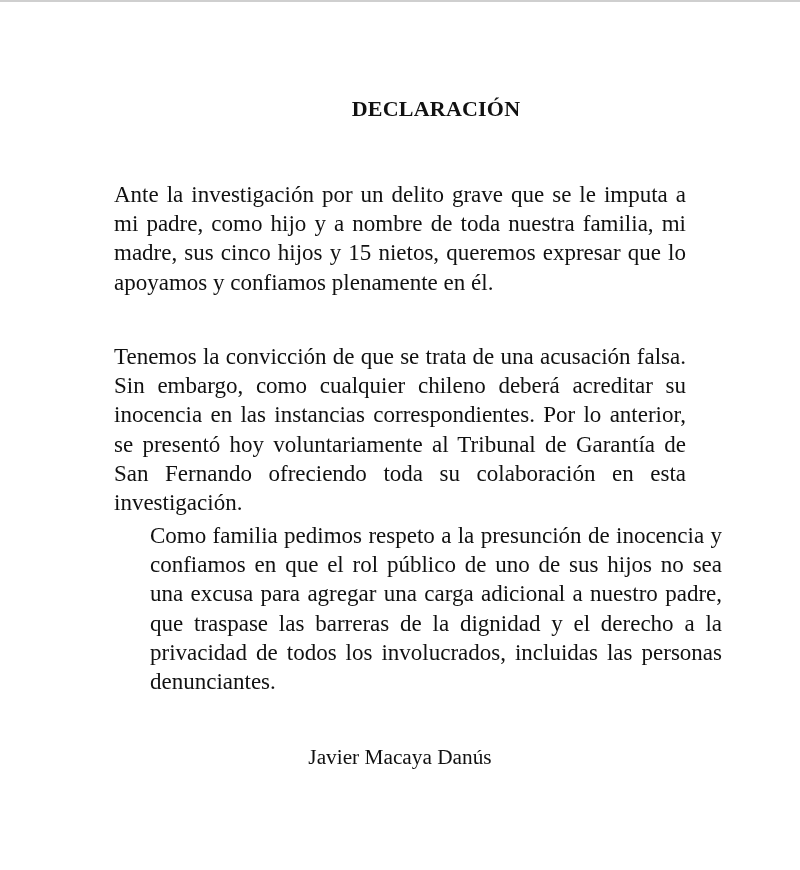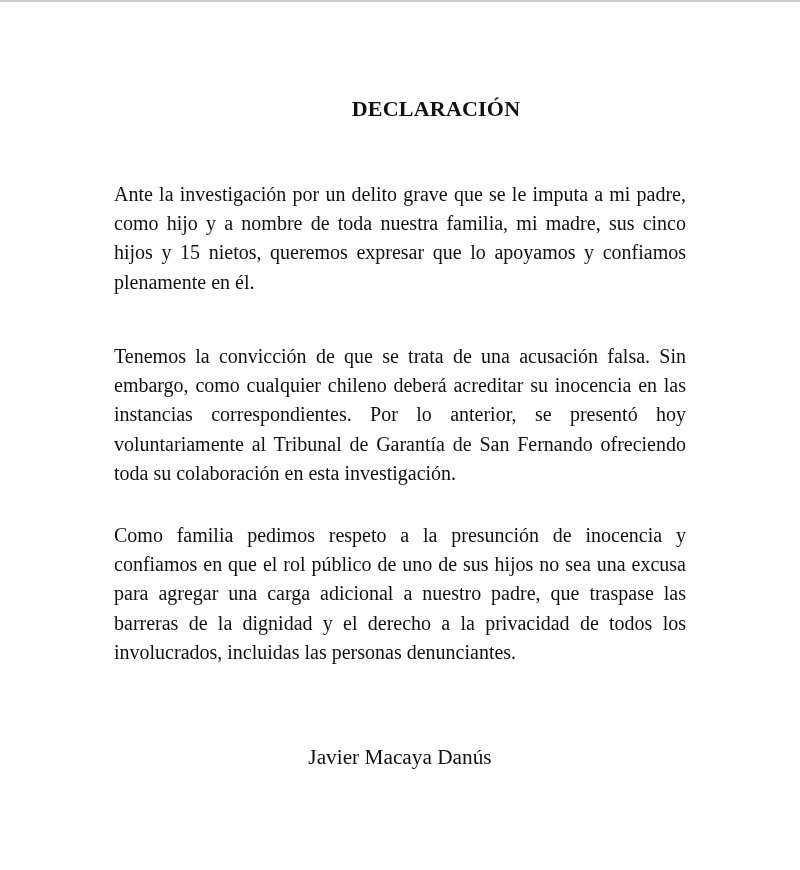--- a/index.html
+++ b/index.html
@@ -7,26 +7,26 @@
     width: 800px; height: 870px; position: relative; overflow: hidden;
     font-family: "Liberation Serif", "DejaVu Serif", serif; color: #111111;
     border-top: 2px solid #cfcfcf; box-sizing: border-box;
   }
   .title {
     position: absolute; top: 94px; left: 0; width: 800px; text-align: center;
     font-weight: bold; font-size: 22px; letter-spacing: 0.2px; padding-left: 36px;
   }
   .para {
     position: absolute; left: 114px; width: 572px;
-    font-size: 20px; line-height: 29.2px; text-align: justify;
+    font-size: 23px; line-height: 29.2px; text-align: justify;
     margin: 0;
   }
   .p1 { top: 178px; }
   .p2 { top: 340px; }
-  .p3 { top: 519px; }
+  .p3 { top: 519px; margin-left: 36px; }
   .sig {
     position: absolute; top: 743px; left: 0; width: 800px; text-align: center;
     font-size: 21.3px;
   }
 </style>
 </head>
 <body>
 
 <div>
   <h1 class="title" style="margin:0;">DECLARACIÓN</h1>

